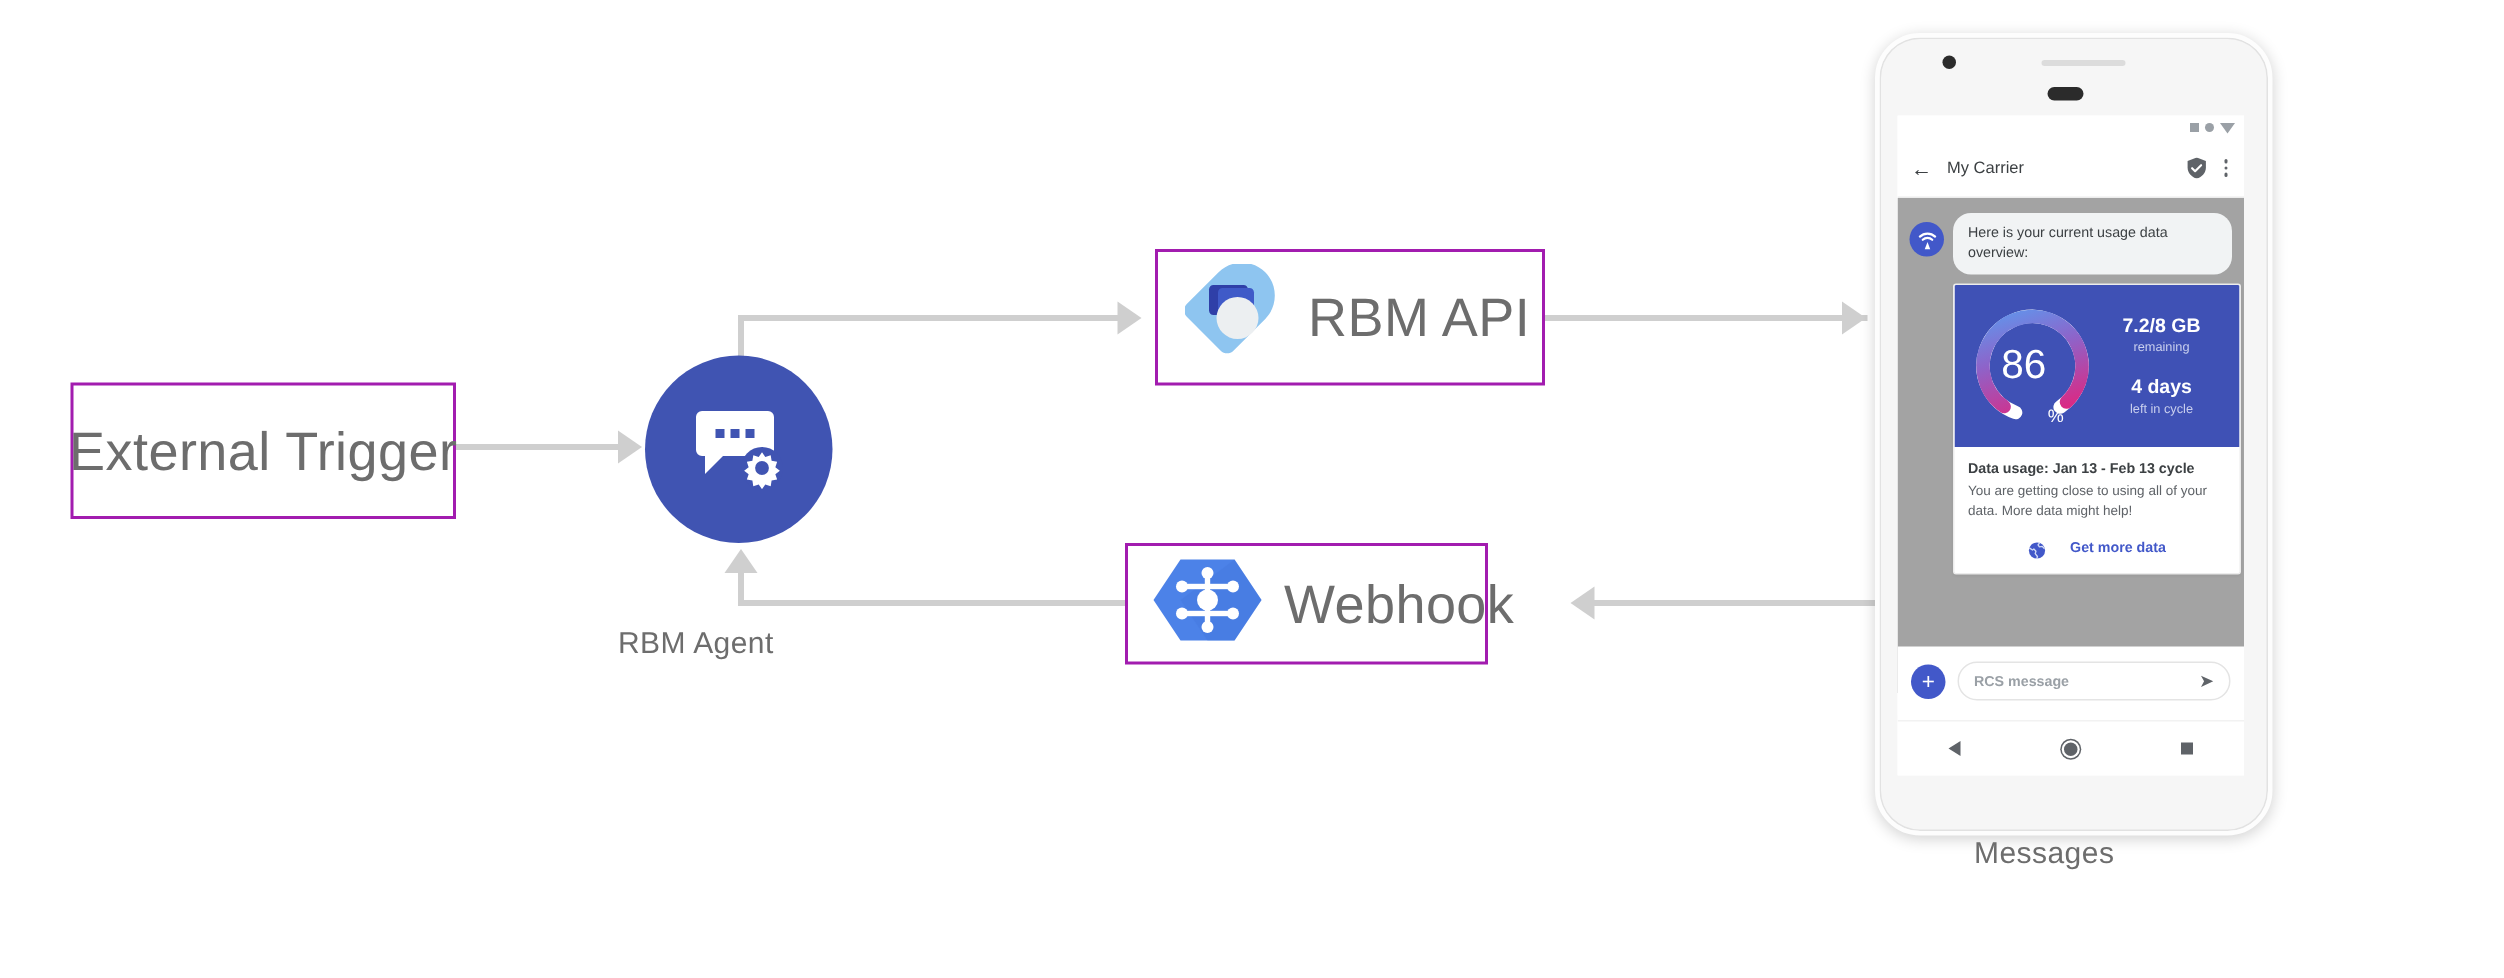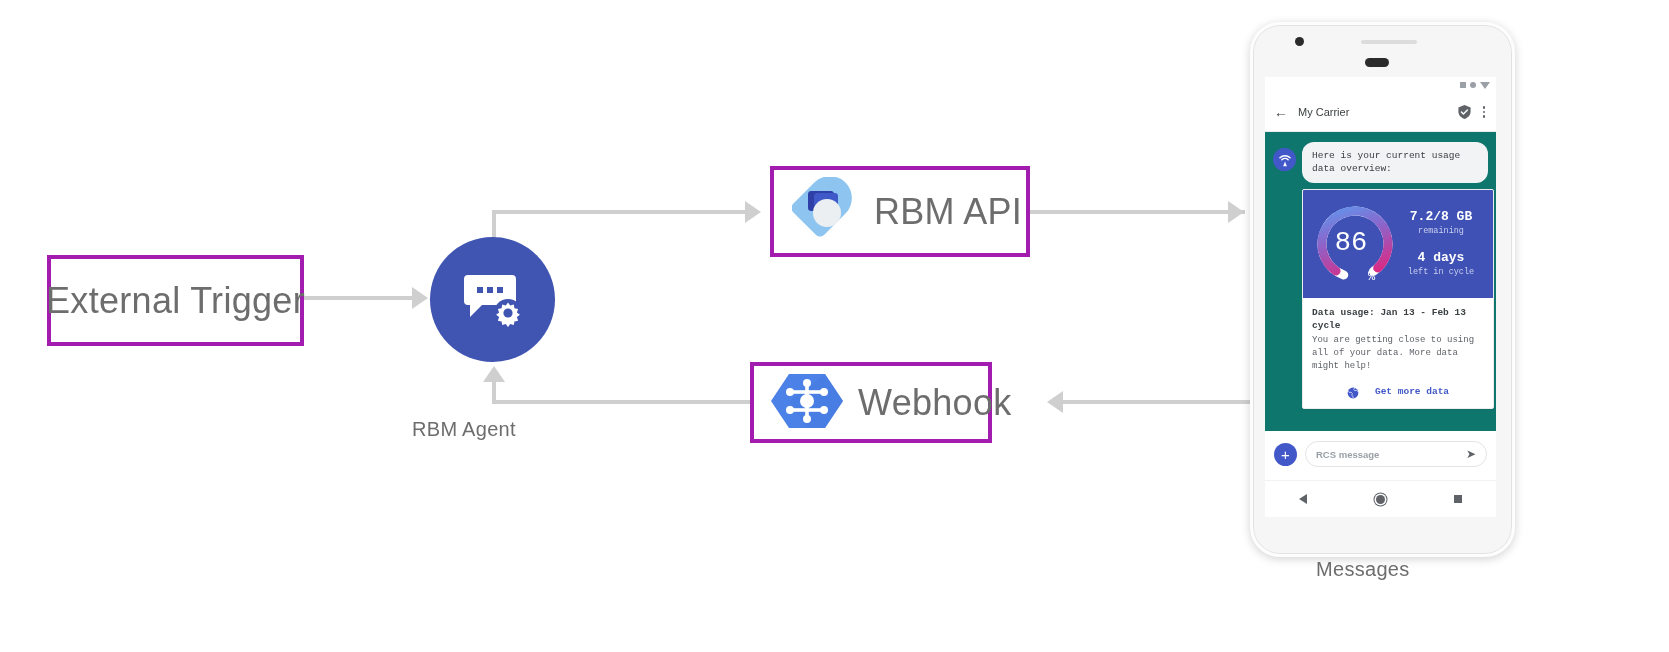--- a/index.html
+++ b/index.html
@@ -4,21 +4,21 @@
 <style>
   html,body{margin:0;padding:0;background:#ffffff;}
   body{
     width:1669px;height:652px;position:relative;overflow:hidden;
     font-family:"Liberation Sans","DejaVu Sans",sans-serif;
     color:#5f6368;
   }
 
   
   .node-box{
-    position:absolute;border:4px solid #a21caf;background:#fff;
+    position:absolute;border:2px solid #a21caf;background:#fff;
     display:flex;align-items:center;box-sizing:border-box;
   }
   .node-label{
     font-size:36px;color:#6d6d6d;font-weight:300;letter-spacing:.3px;
     white-space:nowrap;
   }
   .caption{
     position:absolute;font-size:20px;color:#6d6d6d;font-weight:300;
     white-space:nowrap;letter-spacing:.3px;
   }
@@ -84,21 +84,21 @@
   }
   #app-bar-title{font-size:11px;color:#3c4043;font-family:"Liberation Sans",sans-serif;}
   .back-arrow{font-size:14px;color:#3c4043;line-height:1;}
   .spacer{flex:1;}
   .shield{width:13px;height:14px;position:relative;}
   .shield svg{display:block;}
   .kebab{display:flex;flex-direction:column;gap:2px;align-items:center;padding:2px;}
   .kebab i{width:2.5px;height:2.5px;border-radius:50%;background:#5f6368;display:block;}
 
   
-  #conversation{padding:10px 8px 0 8px;background:#0f766e;height:330px;box-sizing:border-box;font-family:Liberation Mono, monospace;}
+  #conversation{padding:10px 8px 0 8px;background:#a3a3a3;height:330px;box-sizing:border-box;}
   .msg-row{display:flex;align-items:flex-start;gap:6px;}
   #agent-avatar{
     width:23px;height:23px;border-radius:50%;background:#4258c9;flex:0 0 23px;
     display:flex;align-items:center;justify-content:center;margin-top:6px;
   }
   .bubble{
     background:#f1f3f4;border-radius:12px;padding:7px 10px;font-size:9.5px;
     color:#3c4043;line-height:1.4;max-width:176px;
   }
 

